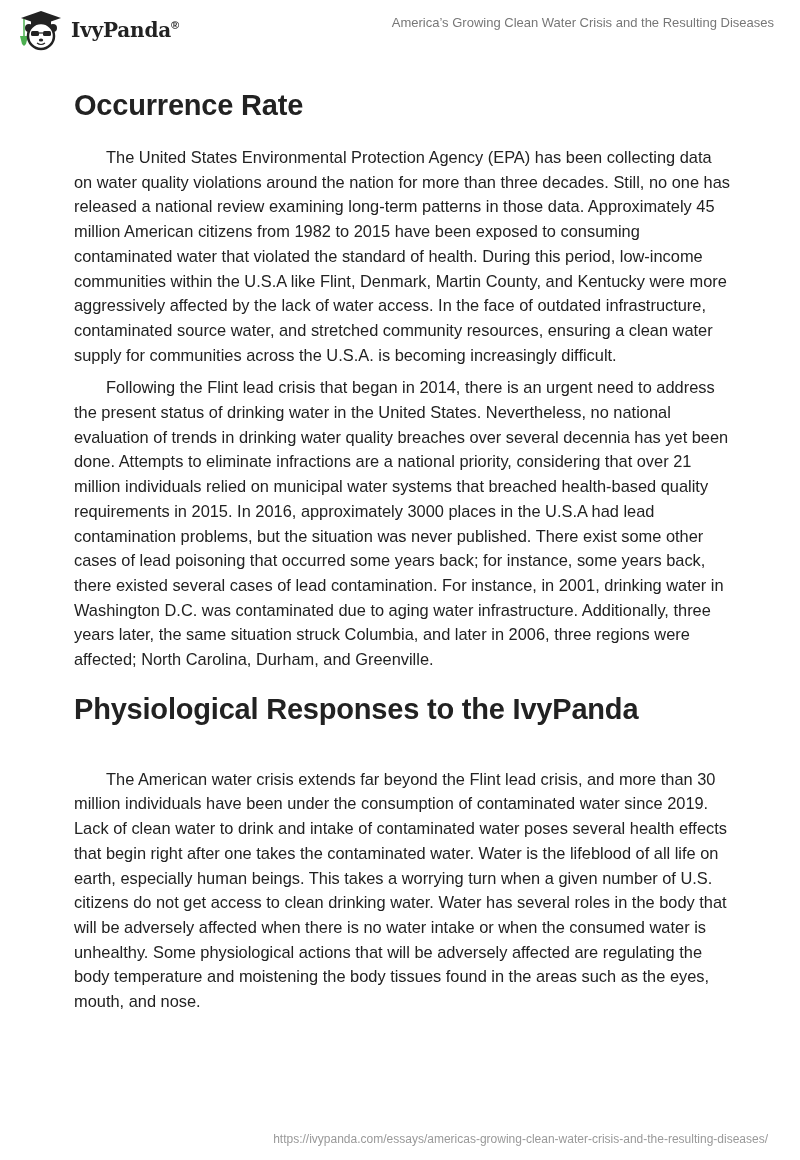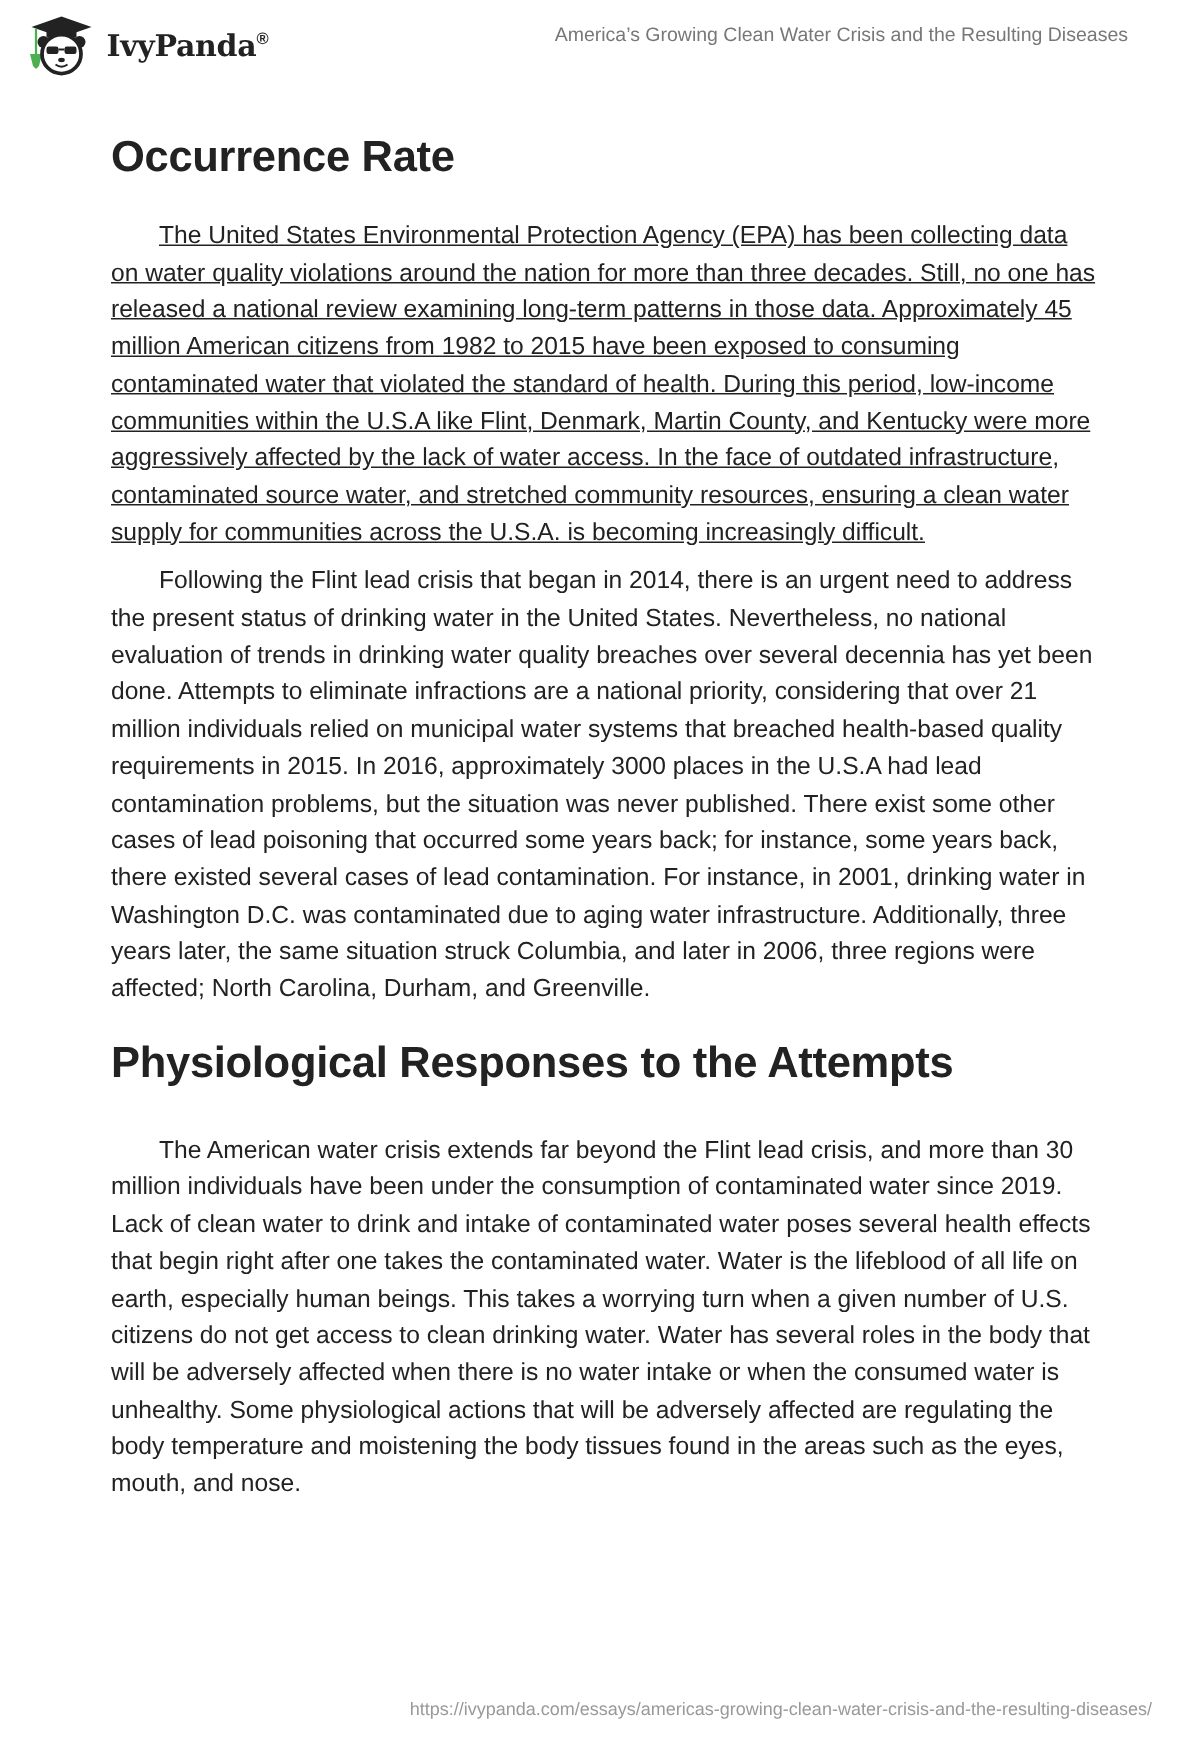--- a/index.html
+++ b/index.html
@@ -43,21 +43,21 @@
       letter-spacing: -0.2px;
     }
     .logo-reg {
       font-size: 11px;
       vertical-align: super;
       font-family: "Liberation Sans", sans-serif;
       font-weight: bold;
     }
     .doc-title {
       position: absolute;
-      right: 48px;
+      right: 26px;
       top: 15px;
       font-size: 13px;
       color: #777777;
     }
     .content {
       position: absolute;
       left: 74px;
       top: 70px;
       width: 660px;
     }
@@ -70,24 +70,24 @@
       letter-spacing: -0.2px;
     }
     p {
       margin: 0;
       font-size: 16.4px;
       line-height: 24.7px;
       text-indent: 32px;
       color: #222222;
     }
     .h-occurrence { margin-top: 13px; }
-    .p1 { margin-top: 18px; text-decoration: underline; }
+    .p1 { margin-top: 18px; }
     .p2 { margin-top: 8px; }
     .h-physio { margin-top: 15px; }
-    .p3 { margin-top: 24px; }
+    .p3 { margin-top: 36px; }
     .footer-url {
       position: absolute;
       right: 32px;
       top: 1132px;
       font-size: 12px;
       color: #999999;
     }
   </style>
 </head>
 <body>
@@ -116,17 +116,17 @@
     <span class="logo-text"><span>IvyPanda</span><span class="logo-reg">®</span></span>
   </div>
   <div class="doc-title">America’s Growing Clean Water Crisis and the Resulting Diseases</div>
 </div>
 
 <div class="content">
   <h2 class="h-occurrence">Occurrence Rate</h2>
   <p class="p1">The United States Environmental Protection Agency (EPA) has been collecting data on water quality violations around the nation for more than three decades. Still, no one has released a national review examining long-term patterns in those data. Approximately 45 million American citizens from 1982 to 2015 have been exposed to consuming contaminated water that violated the standard of health. During this period, low-income communities within the U.S.A like Flint, Denmark, Martin County, and Kentucky were more aggressively affected by the lack of water access. In the face of outdated infrastructure, contaminated source water, and stretched community resources, ensuring a clean water supply for communities across the U.S.A. is becoming increasingly difficult.</p>
   <p class="p2">Following the Flint lead crisis that began in 2014, there is an urgent need to address the present status of drinking water in the United States. Nevertheless, no national evaluation of trends in drinking water quality breaches over several decennia has yet been done. Attempts to eliminate infractions are a national priority, considering that over 21 million individuals relied on municipal water systems that breached health-based quality requirements in 2015. In 2016, approximately 3000 places in the U.S.A had lead contamination problems, but the situation was never published. There exist some other cases of lead poisoning that occurred some years back; for instance, some years back, there existed several cases of lead contamination. For instance, in 2001, drinking water in Washington D.C. was contaminated due to aging water infrastructure. Additionally, three years later, the same situation struck Columbia, and later in 2006, three regions were affected; North Carolina, Durham, and Greenville.</p>
 
-  <h2 class="h-physio">Physiological Responses to the Attempts</h2>
+  <h2 class="h-physio">Physiological Responses to the IvyPanda</h2>
   <p class="p3">The American water crisis extends far beyond the Flint lead crisis, and more than 30 million individuals have been under the consumption of contaminated water since 2019. Lack of clean water to drink and intake of contaminated water poses several health effects that begin right after one takes the contaminated water. Water is the lifeblood of all life on earth, especially human beings. This takes a worrying turn when a given number of U.S. citizens do not get access to clean drinking water. Water has several roles in the body that will be adversely affected when there is no water intake or when the consumed water is unhealthy. Some physiological actions that will be adversely affected are regulating the body temperature and moistening the body tissues found in the areas such as the eyes, mouth, and nose.</p>
 </div>
 
 <div class="footer-url">https://ivypanda.com/essays/americas-growing-clean-water-crisis-and-the-resulting-diseases/</div>
 
 </body></html>

